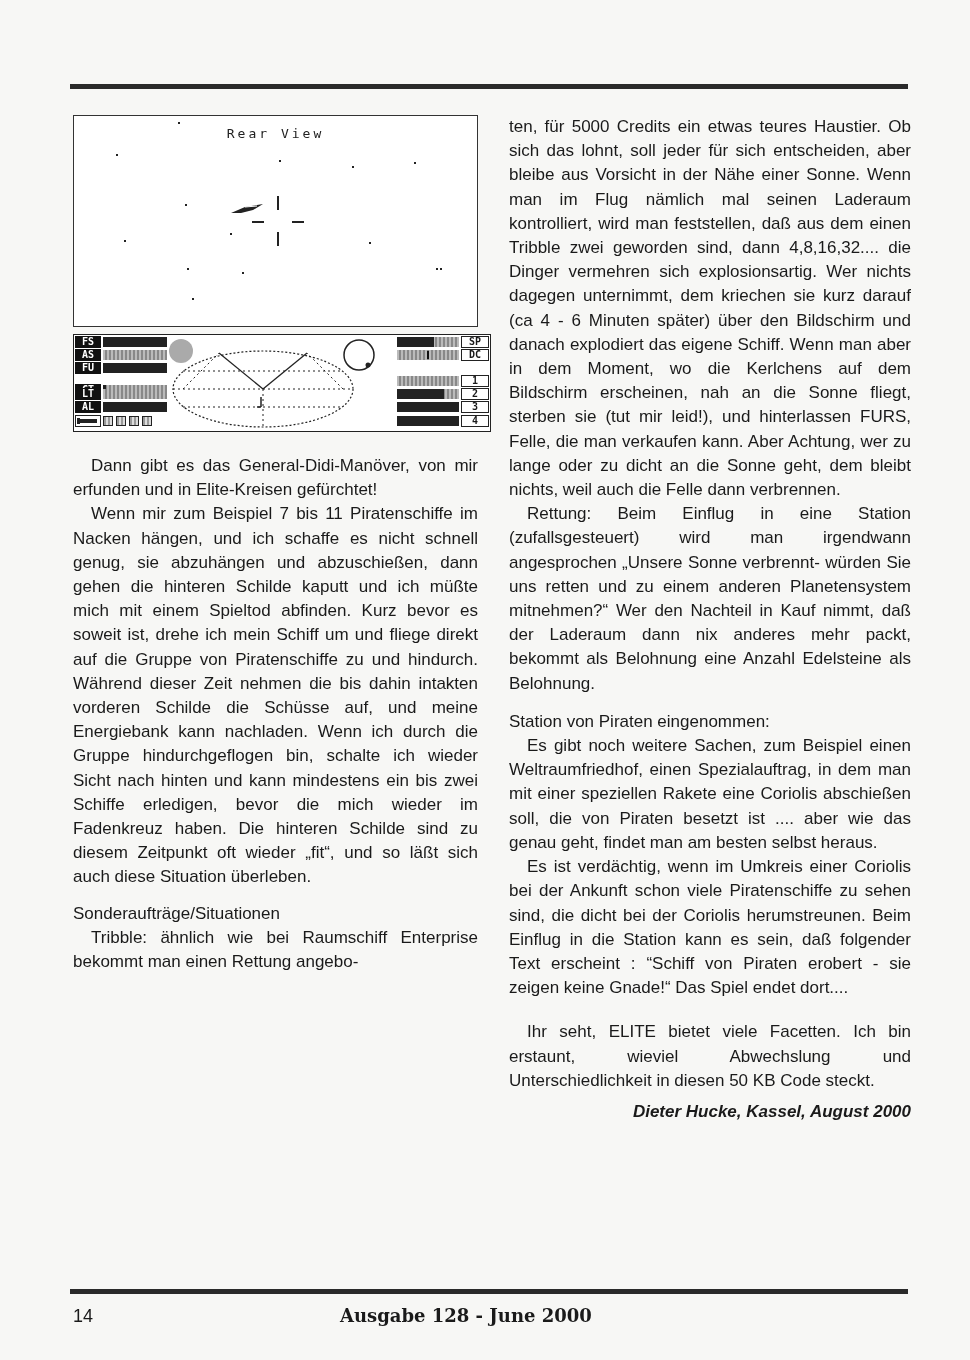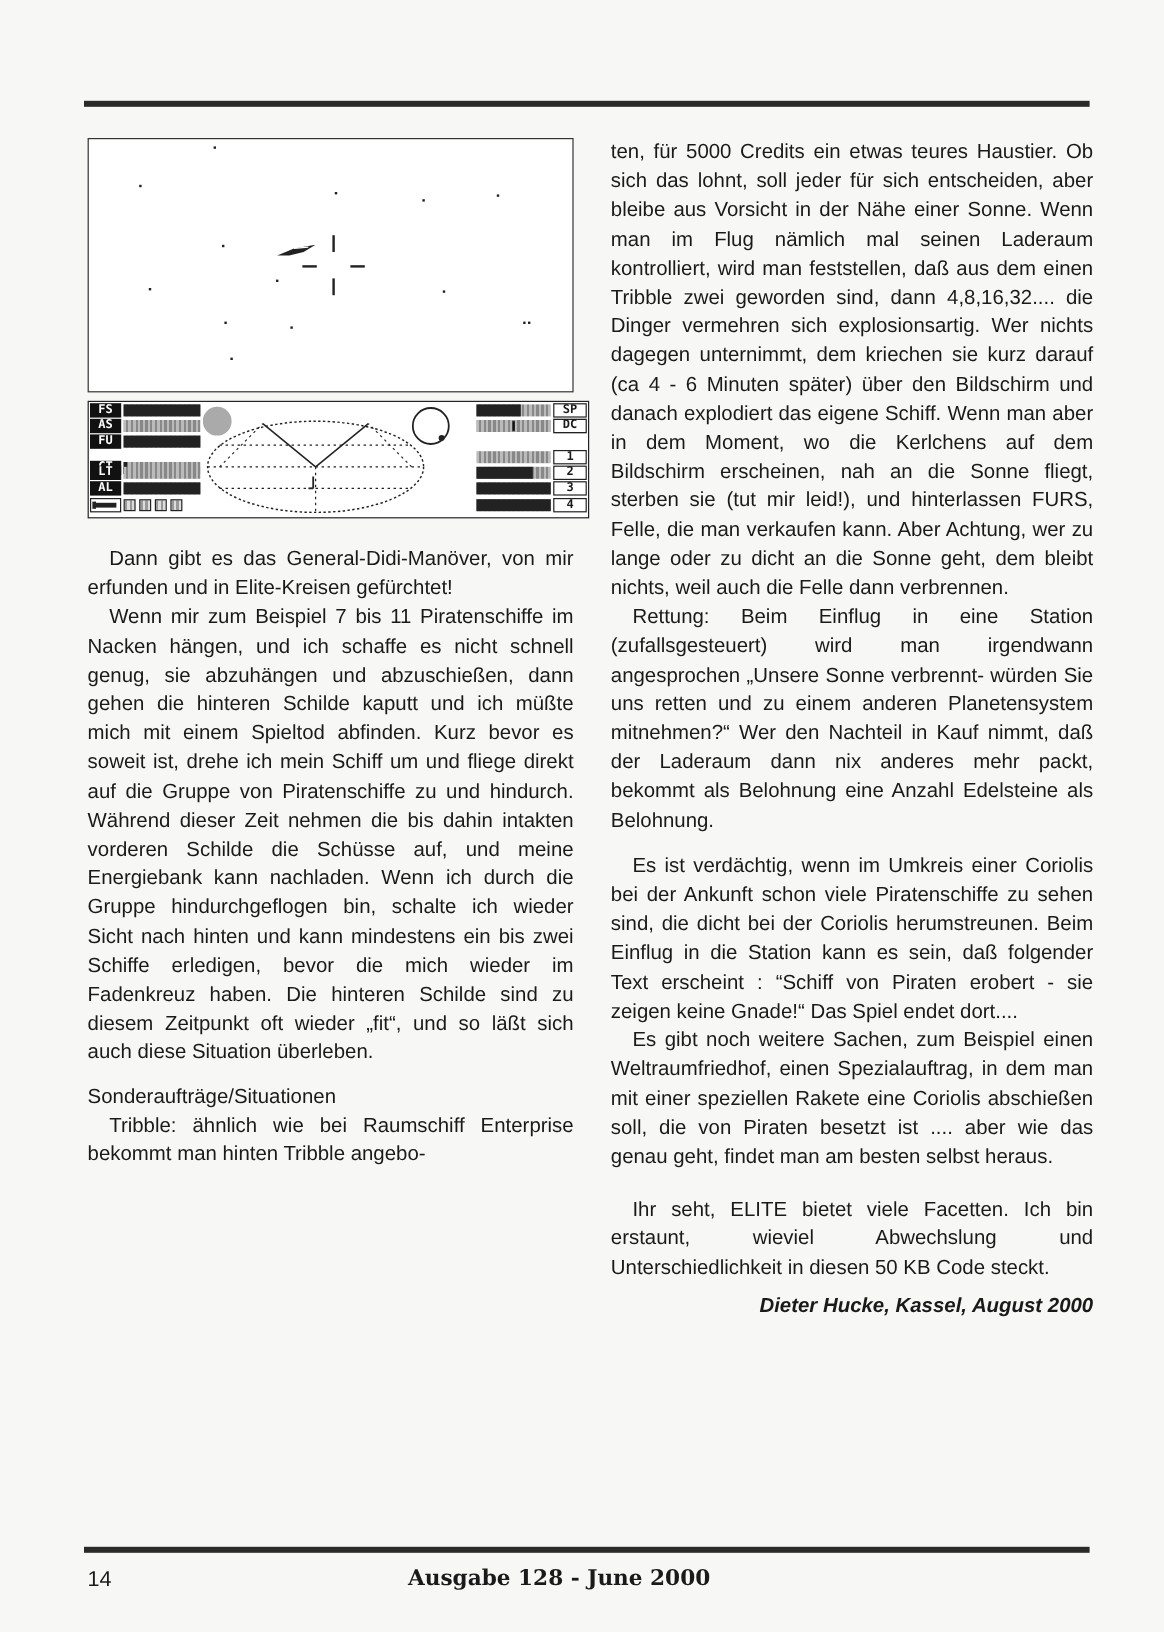--- a/index.html
+++ b/index.html
@@ -42,20 +42,21 @@
   .footer-page { position:absolute; left:73px; top:1306px; font-size:18px; }
   .footer-issue { position:absolute; left:340px; top:1305px; font-family:"DejaVu Serif", serif; font-weight:bold; font-size:18px; }
 </style>
 </head>
 <body>
 
 <div class="rule top"></div>
 
 <div class="col-left">
   <div class="screen">
+    <div class="screen-title">Rear View</div>
     <div class="star" style="left:104px;top:6px"></div>
     <div class="star" style="left:42px;top:38px"></div>
     <div class="star" style="left:205px;top:44px"></div>
     <div class="star" style="left:278px;top:50px"></div>
     <div class="star" style="left:340px;top:46px"></div>
     <div class="star" style="left:111px;top:88px"></div>
     <div class="star" style="left:50px;top:124px"></div>
     <div class="star" style="left:156px;top:117px"></div>
     <div class="star" style="left:295px;top:126px"></div>
     <div class="star" style="left:113px;top:152px"></div>
@@ -187,29 +188,30 @@
       <div class="r-label">4</div>
     </div>
   </div>
 
 
   <div style="height:22px"></div>
   <p class="indent">Dann gibt es das General-Didi-Manöver, von mir erfunden und in Elite-Kreisen gefürchtet!</p>
   <p class="indent">Wenn mir zum Beispiel 7 bis 11 Piratenschiffe im Nacken hängen, und ich schaffe es nicht schnell genug, sie abzuhängen und abzuschießen, dann gehen die hinteren Schilde kaputt und ich müßte mich mit einem  Spieltod abfinden. Kurz bevor es soweit ist, drehe ich mein Schiff um und fliege direkt auf die Gruppe von Piratenschiffe zu und hindurch. Während dieser Zeit nehmen die bis dahin intakten vorderen Schilde die Schüsse auf, und meine Energiebank kann nachladen. Wenn ich durch die Gruppe hindurchgeflogen bin, schalte ich wieder Sicht nach hinten und kann mindestens ein bis zwei Schiffe erledigen, bevor die mich wieder im Fadenkreuz haben. Die hinteren Schilde sind zu diesem Zeitpunkt oft wieder „fit“, und so läßt sich auch diese Situation überleben.</p>
   <div style="height:12px"></div>
   <p>Sonderaufträge/Situationen</p>
-  <p class="indent">Tribble: ähnlich wie bei Raumschiff Enterprise bekommt man hinten Tribble angebo-</p>
+  <p class="indent">Tribble: ähnlich wie bei Raumschiff Enterprise bekommt man einen Rettung angebo-</p>
 </div>
 
 <div class="col-right">
   <p>ten, für 5000 Credits ein etwas teures Haustier. Ob sich das lohnt, soll jeder für sich entscheiden, aber bleibe aus Vorsicht in der Nähe einer Sonne. Wenn man im Flug nämlich mal seinen Laderaum kontrolliert,  wird man feststellen, daß aus dem einen Tribble zwei geworden sind, dann 4,8,16,32.... die Dinger vermehren sich explosionsartig. Wer nichts dagegen unternimmt, dem kriechen sie kurz darauf (ca 4 - 6 Minuten später) über den Bildschirm und danach explodiert das eigene Schiff. Wenn man aber in dem Moment, wo die Kerlchens auf dem Bildschirm erscheinen, nah an die Sonne fliegt, sterben sie (tut mir leid!), und hinterlassen FURS, Felle, die man verkaufen kann. Aber Achtung, wer zu lange oder zu dicht an die Sonne geht, dem bleibt nichts, weil auch die Felle dann verbrennen.</p>
   <p class="indent">Rettung: Beim Einflug in eine Station (zufallsgesteuert) wird man irgendwann angesprochen „Unsere Sonne verbrennt- würden Sie uns retten und zu einem anderen Planetensystem mitnehmen?“ Wer den Nachteil in Kauf nimmt, daß der Laderaum dann nix anderes mehr packt, bekommt als Belohnung eine Anzahl Edelsteine als Belohnung.</p>
   <div class="gap"></div>
+  <p>Station von Piraten eingenommen:</p>
+  <p class="indent">Es gibt noch weitere Sachen, zum Beispiel einen Weltraumfriedhof, einen Spezialauftrag, in dem man mit einer speziellen Rakete eine Coriolis abschießen soll, die von Piraten besetzt ist .... aber wie das genau geht, findet man am besten selbst heraus.</p>
   <p class="indent">Es ist verdächtig, wenn im Umkreis einer Coriolis bei der Ankunft schon viele Piratenschiffe zu sehen sind, die dicht bei der Coriolis herumstreunen. Beim Einflug in die Station kann es sein, daß folgender Text erscheint : “Schiff von Piraten erobert - sie zeigen keine Gnade!“ Das Spiel endet dort....</p>
-  <p class="indent">Es gibt noch weitere Sachen, zum Beispiel einen Weltraumfriedhof, einen Spezialauftrag, in dem man mit einer speziellen Rakete eine Coriolis abschießen soll, die von Piraten besetzt ist .... aber wie das genau geht, findet man am besten selbst heraus.</p>
   <div class="gap-lg"></div>
   <p class="indent">Ihr seht, ELITE bietet viele Facetten. Ich bin erstaunt, wieviel Abwechslung und Unterschiedlichkeit in diesen 50 KB Code steckt.</p>
   <div class="signature">Dieter Hucke, Kassel, August 2000</div>
 </div>
 
 <div class="rule bottom"></div>
 <div class="footer-page">14</div>
 <div class="footer-issue">Ausgabe 128 - June 2000</div>
 
 </body></html>

